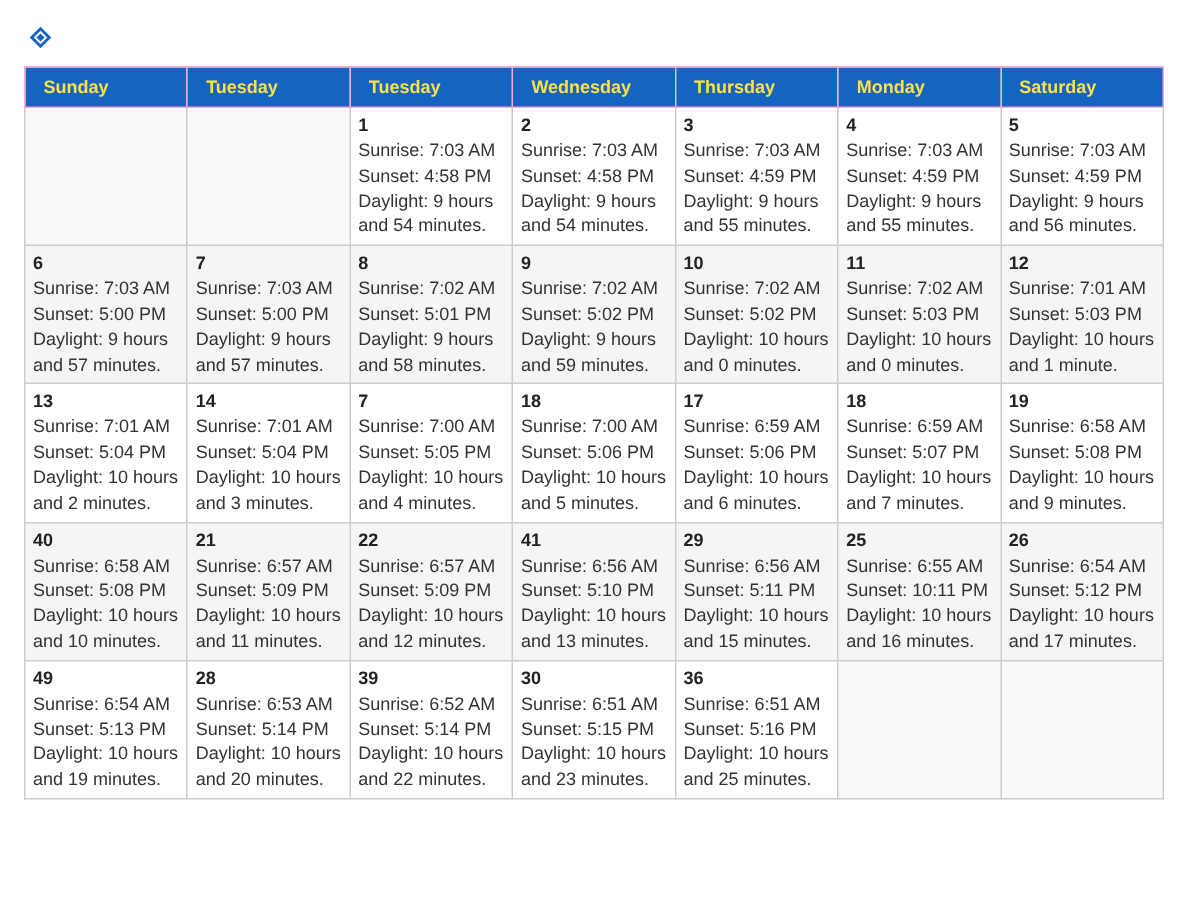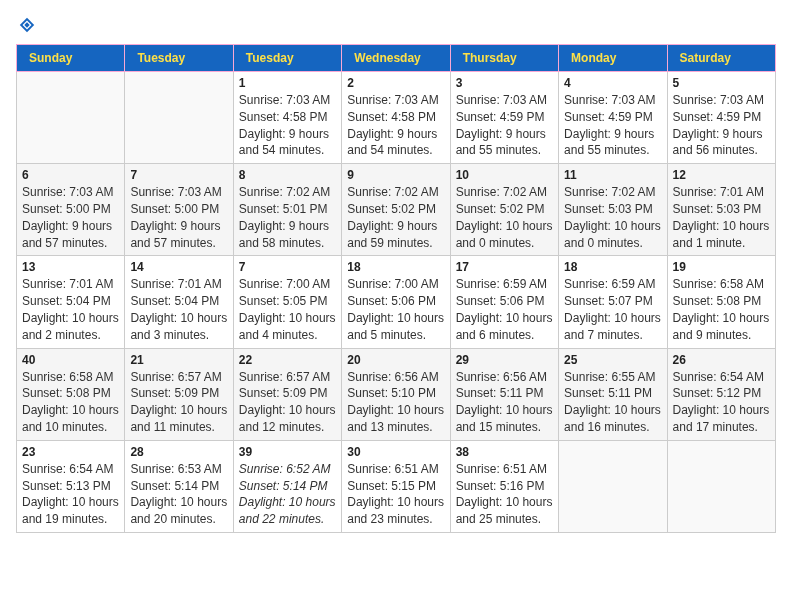--- a/index.html
+++ b/index.html
@@ -262,71 +262,71 @@
 Sunset: 5:09 PM
 Daylight: 10 hours and 11 minutes.</div>
         </td>
         <td>
           <span class="day-number">22</span>
           <div class="day-info" style="white-space: pre-line;">Sunrise: 6:57 AM
 Sunset: 5:09 PM
 Daylight: 10 hours and 12 minutes.</div>
         </td>
         <td>
-          <span class="day-number">20</span>
+          <span class="day-number">41</span>
           <div class="day-info" style="white-space: pre-line;">Sunrise: 6:56 AM
 Sunset: 5:10 PM
 Daylight: 10 hours and 13 minutes.</div>
         </td>
         <td>
           <span class="day-number">29</span>
           <div class="day-info" style="white-space: pre-line;">Sunrise: 6:56 AM
 Sunset: 5:11 PM
 Daylight: 10 hours and 15 minutes.</div>
         </td>
         <td>
           <span class="day-number">25</span>
           <div class="day-info" style="white-space: pre-line;">Sunrise: 6:55 AM
-Sunset: 5:11 PM
+Sunset: 10:11 PM
 Daylight: 10 hours and 16 minutes.</div>
         </td>
         <td>
           <span class="day-number">26</span>
           <div class="day-info" style="white-space: pre-line;">Sunrise: 6:54 AM
 Sunset: 5:12 PM
 Daylight: 10 hours and 17 minutes.</div>
         </td>
       </tr>
       <tr>
         <td>
-          <span class="day-number">23</span>
+          <span class="day-number">49</span>
           <div class="day-info" style="white-space: pre-line;">Sunrise: 6:54 AM
 Sunset: 5:13 PM
 Daylight: 10 hours and 19 minutes.</div>
         </td>
         <td>
           <span class="day-number">28</span>
           <div class="day-info" style="white-space: pre-line;">Sunrise: 6:53 AM
 Sunset: 5:14 PM
 Daylight: 10 hours and 20 minutes.</div>
         </td>
         <td>
           <span class="day-number">39</span>
-          <div class="day-info" style="white-space: pre-line; font-style: italic;">Sunrise: 6:52 AM
+          <div class="day-info" style="white-space: pre-line;">Sunrise: 6:52 AM
 Sunset: 5:14 PM
 Daylight: 10 hours and 22 minutes.</div>
         </td>
         <td>
           <span class="day-number">30</span>
           <div class="day-info" style="white-space: pre-line;">Sunrise: 6:51 AM
 Sunset: 5:15 PM
 Daylight: 10 hours and 23 minutes.</div>
         </td>
         <td>
-          <span class="day-number">38</span>
+          <span class="day-number">36</span>
           <div class="day-info" style="white-space: pre-line;">Sunrise: 6:51 AM
 Sunset: 5:16 PM
 Daylight: 10 hours and 25 minutes.</div>
         </td>
         <td class="empty-cell"></td>
         <td class="empty-cell"></td>
       </tr>
     </tbody>
 </table>
 

